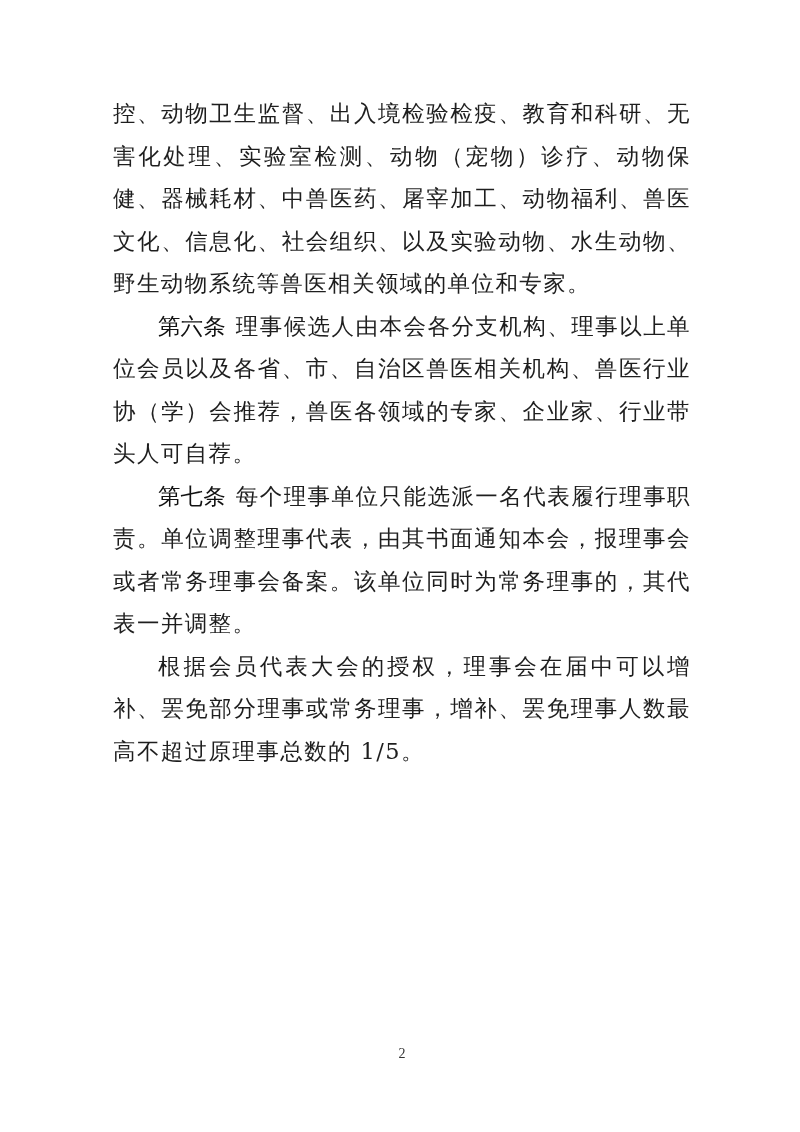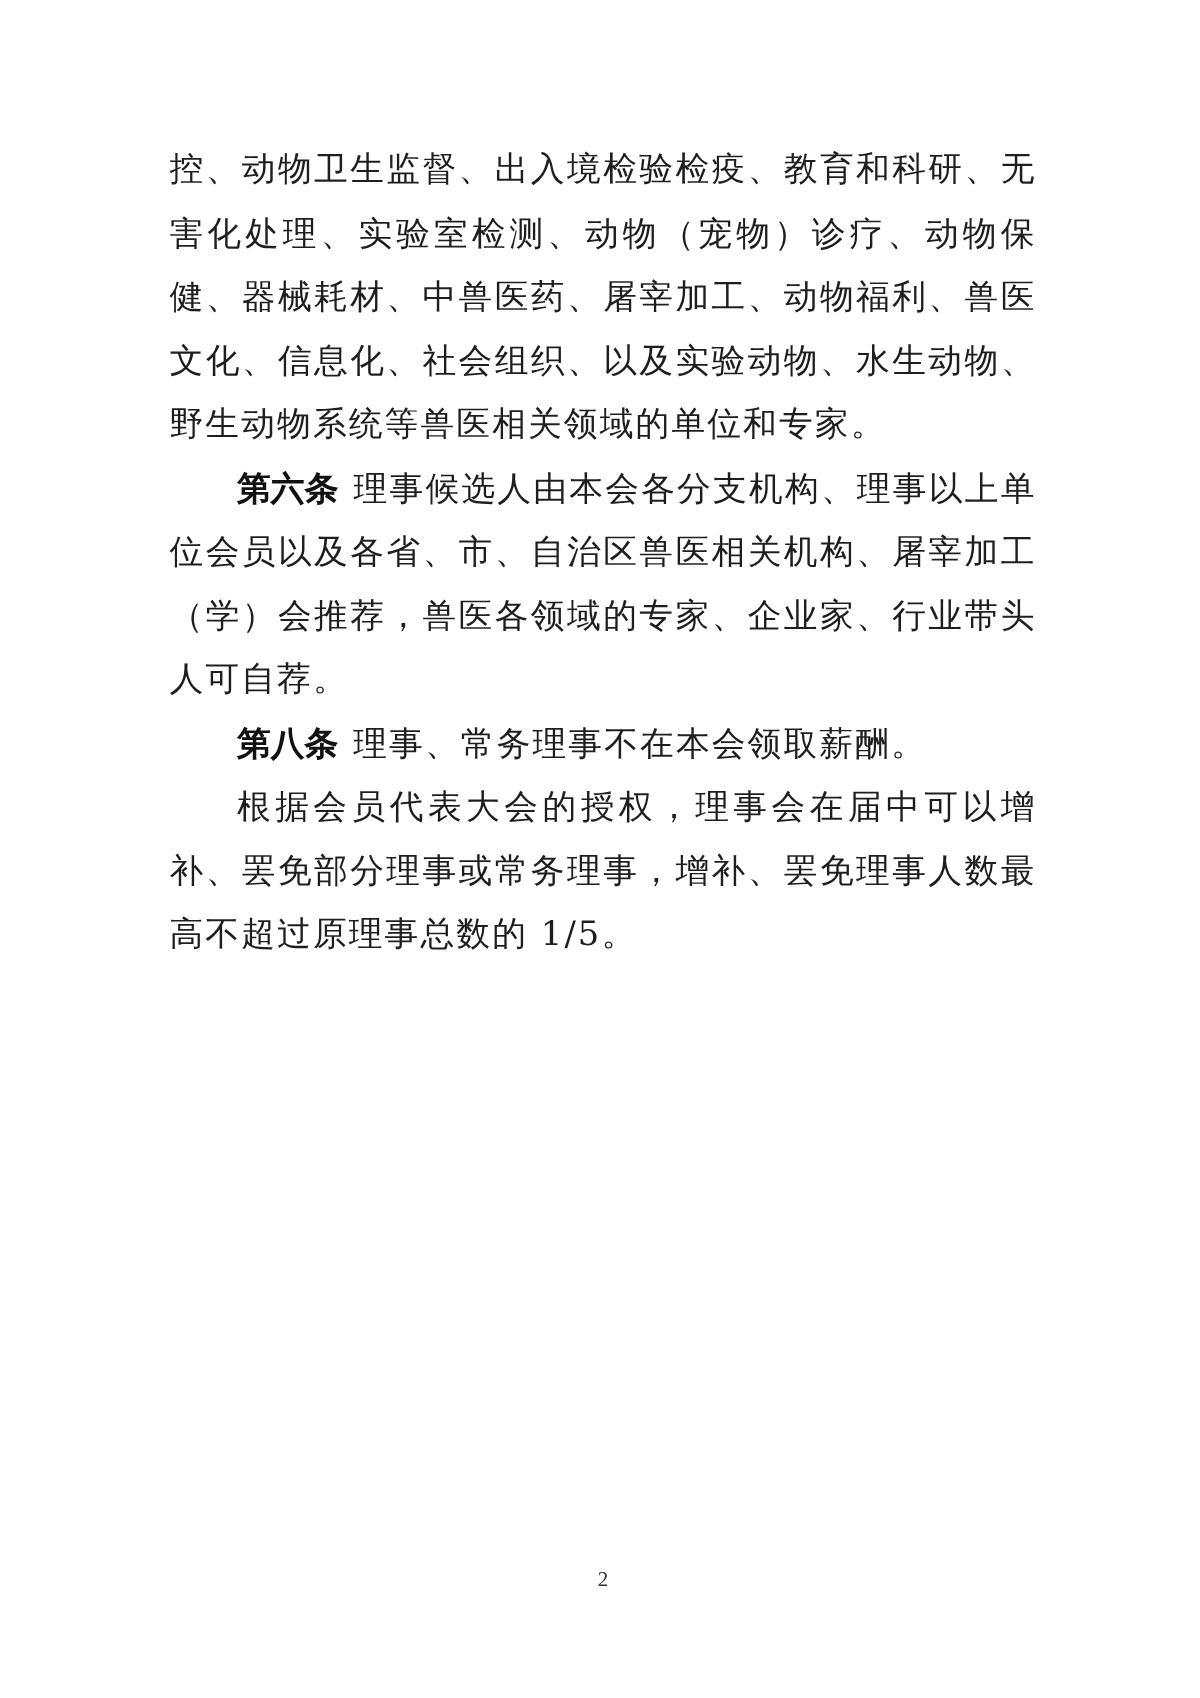--- a/index.html
+++ b/index.html
@@ -36,21 +36,21 @@
       margin: 0;
       padding: 0;
       text-align: justify;
       text-align-last: left;
     }
     .indent {
       text-indent: 2em;
     }
     .article-head {
       font-family: "DejaVu Sans", "Liberation Sans", sans-serif;
-      font-weight: bold;
+      font-weight: normal;
       color: #111111;
       letter-spacing: 0px;
       margin-right: 10px;
     }
     .page-number {
       position: absolute;
       left: 392px;
       top: 1046px;
       width: 20px;
       text-align: center;
@@ -63,27 +63,27 @@
 <body>
 
 <div class="page">
   <div class="text-block">
 
     <p class="para">
       <span>控、动物卫生监督、出入境检验检疫、教育和科研、无害化处理、实验室检测、动物（宠物）诊疗、动物保健、器械耗材、中兽医药、屠宰加工、动物福利、兽医文化、信息化、社会组织、以及实验动物、水生动物、野生动物系统等兽医相关领域的单位和专家。</span>
     </p>
 
     <p class="para indent">
-      <span class="article-head">第六条</span><span>理事候选人由本会各分支机构、理事以上单位会员以及各省、市、自治区兽医相关机构、屠宰加工（学）会推荐，兽医各领域的专家、企业家、行业带头人可自荐。</span>
+      <span class="article-head">第六条</span><span>理事候选人由本会各分支机构、理事以上单位会员以及各省、市、自治区兽医相关机构、兽医行业协（学）会推荐，兽医各领域的专家、企业家、行业带头人可自荐。</span>
     </p>
 
+    <p class="para indent">
+      <span class="article-head">第七条</span><span>每个理事单位只能选派一名代表履行理事职责。单位调整理事代表，由其书面通知本会，报理事会或者常务理事会备案。该单位同时为常务理事的，其代表一并调整。</span>
+    </p>
 
-    <p class="para indent">
-      <span class="article-head">第八条</span><span>理事、常务理事不在本会领取薪酬。</span>
-    </p>
 
 
 
     <p class="para indent">
       <span>根据会员代表大会的授权，理事会在届中可以增补、罢免部分理事或常务理事，增补、罢免理事人数最高不超过原理事总数的 1/5。</span>
     </p>
 
   </div>
 
   <div class="page-number">2</div>

